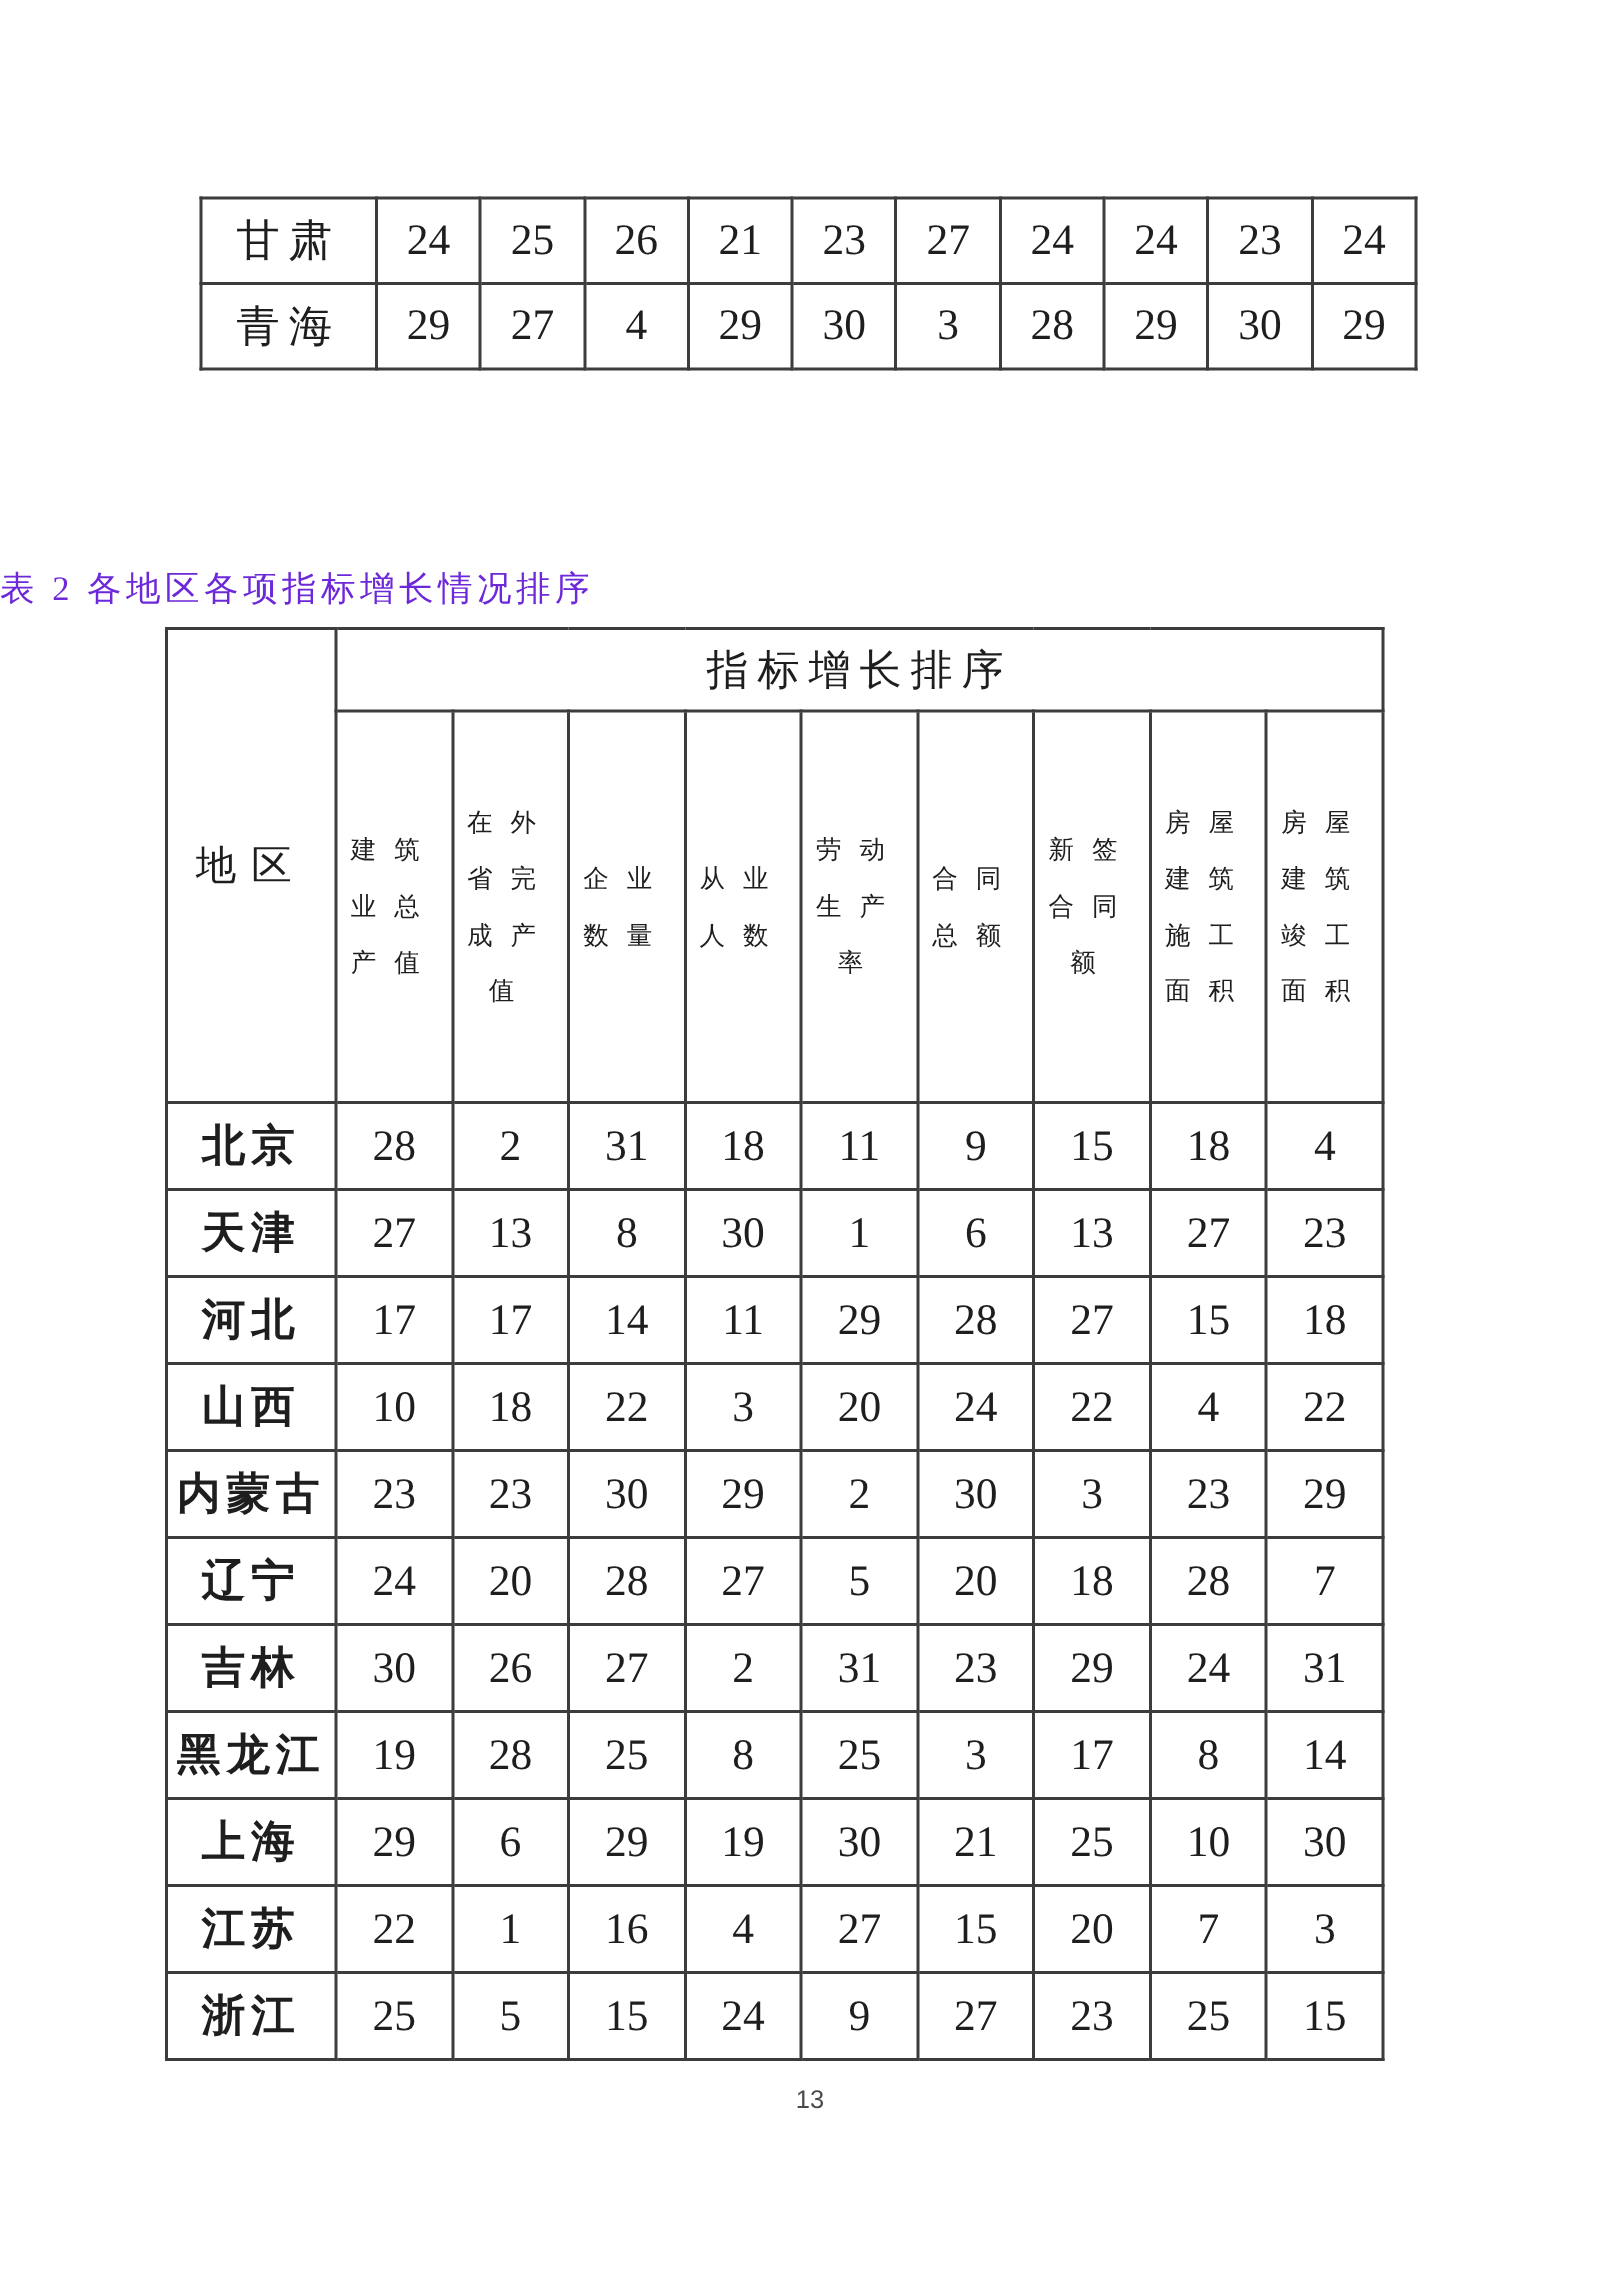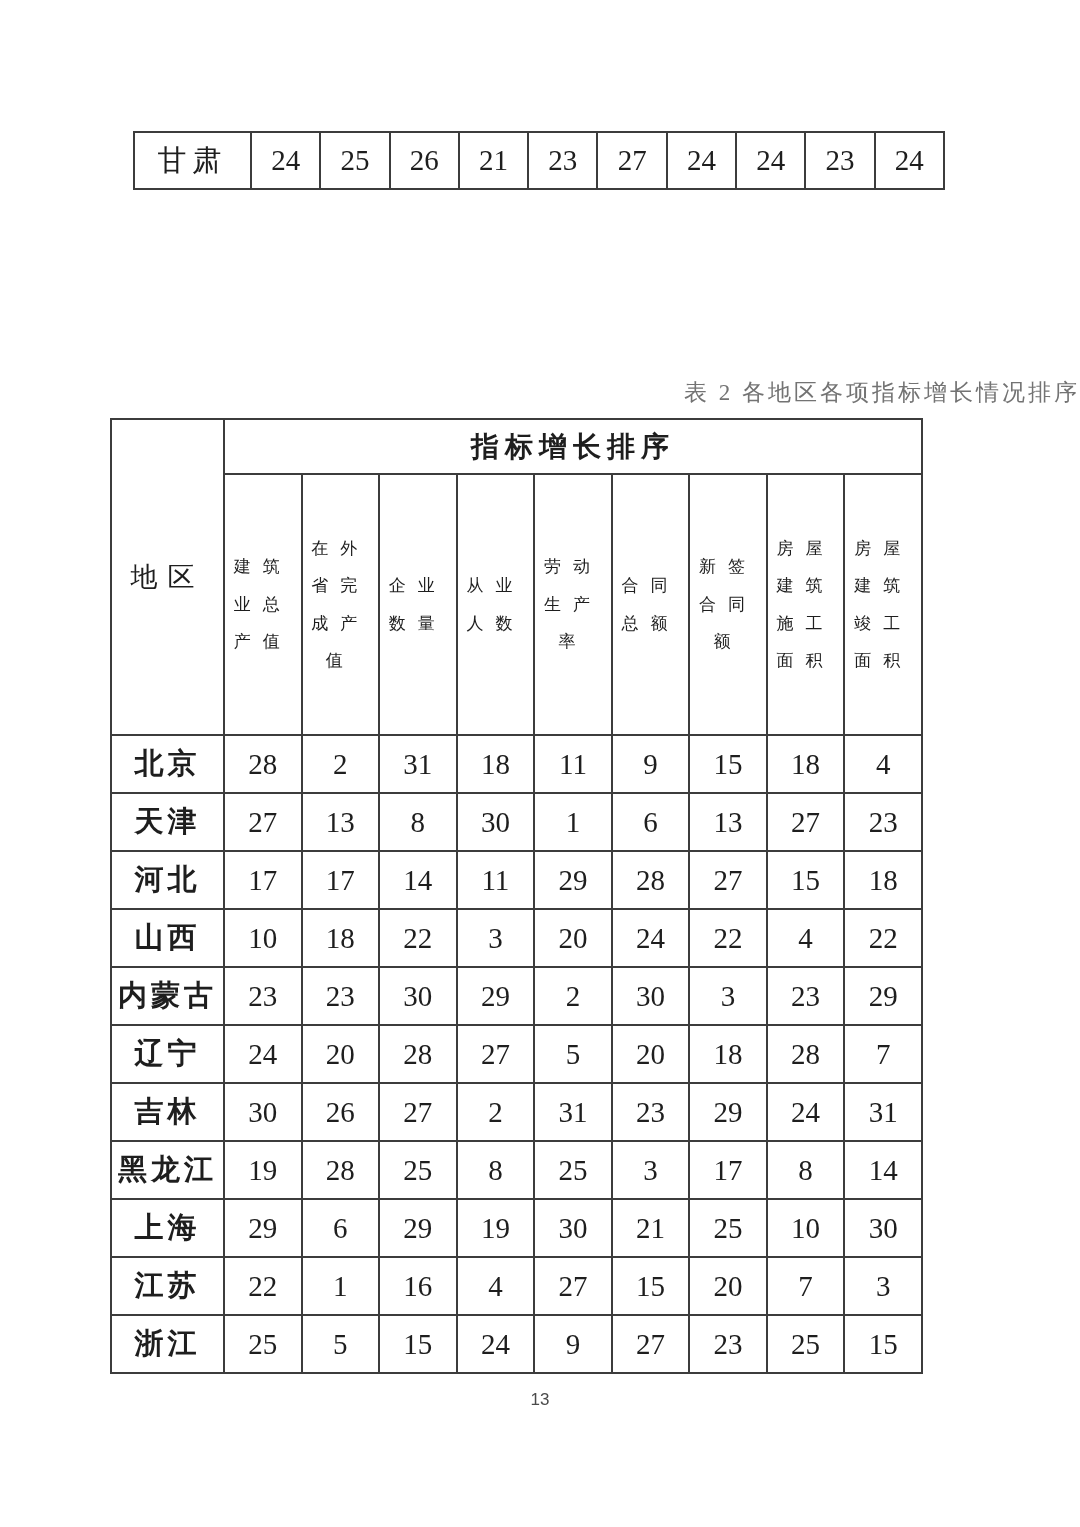--- a/index.html
+++ b/index.html
@@ -14,25 +14,25 @@
     border:2px solid #3c3c3c; text-align:center; vertical-align:middle;
     font-weight:normal; overflow:hidden;
   }
   
   .t1 { left:133px; top:131px; width:812px; }
   .t1 td { height:57px; font-size:29px; }
   .t1 td.region { letter-spacing:6px; }
   
   .caption {
     position:absolute; top:377px; left:0; width:100%;
-    text-align:right; font-size:23px; letter-spacing:3px; color:#737373;
+    text-align:left; font-size:23px; letter-spacing:3px; color:#6d28d9;
   }
   
   .t2 { left:110px; top:418px; width:813px; }
-  .t2 th.span-h { height:55px; font-size:28px; font-weight:bold; letter-spacing:6px; }
+  .t2 th.span-h { height:55px; font-size:28px; font-weight:normal; letter-spacing:6px; }
   .t2 th.region-h { font-size:27px; font-weight:normal; letter-spacing:10px; }
   .t2 th.vhead {
     height:261px; font-size:17px; line-height:2.2;
     letter-spacing:12px; white-space:pre-line;
   }
   .t2 td { height:58px; font-size:29px; }
   .t2 td.region { letter-spacing:4px;font-weight:bold; }
   
   .pageno {
     position:absolute; top:1390px; left:0; width:100%;
@@ -63,20 +63,33 @@
         <td>24</td>
         <td>25</td>
         <td>26</td>
         <td>21</td>
         <td>23</td>
         <td>27</td>
         <td>24</td>
         <td>24</td>
         <td>23</td>
         <td>24</td>
+      </tr>
+      <tr>
+        <td class="region">青海</td>
+        <td>29</td>
+        <td>27</td>
+        <td>4</td>
+        <td>29</td>
+        <td>30</td>
+        <td>3</td>
+        <td>28</td>
+        <td>29</td>
+        <td>30</td>
+        <td>29</td>
       </tr>
     </tbody>
 </table>
 
 <div class="caption">表 2 各地区各项指标增长情况排序</div>
 
 <table class="t2">
   <colgroup>
     <col style="width:113px">
     <col>

